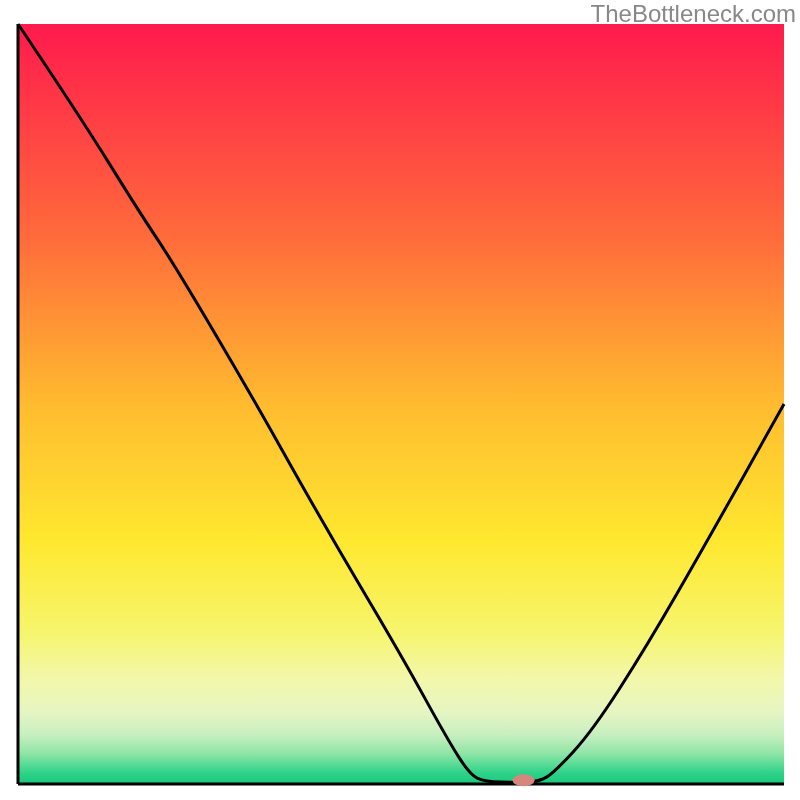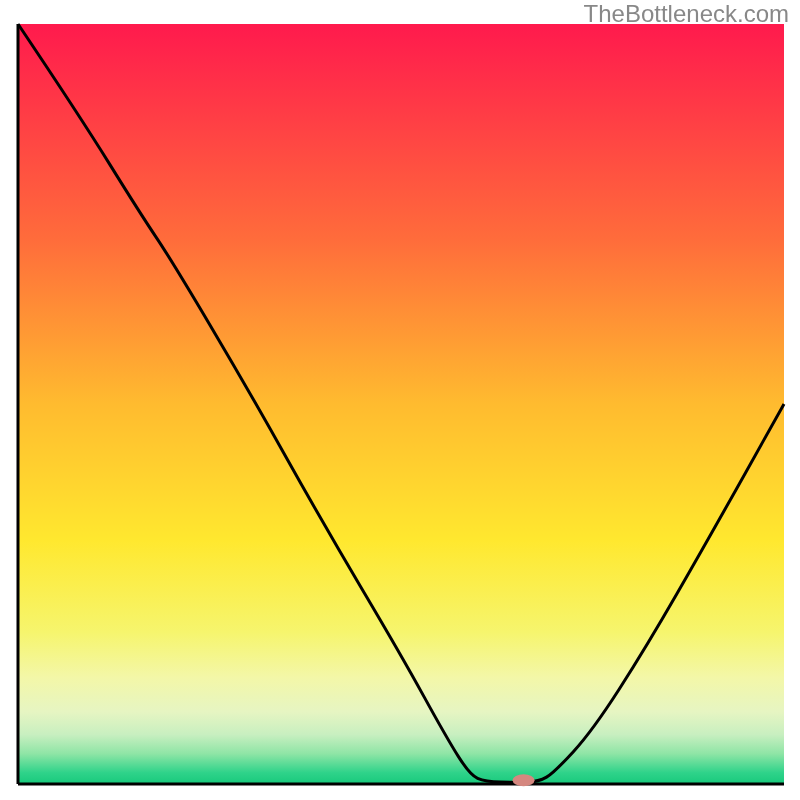--- a/index.html
+++ b/index.html
@@ -11,21 +11,21 @@
     font-family: Arial, Helvetica, sans-serif;
   }
   .chart-container {
     position: relative;
     width: 800px;
     height: 800px;
   }
   .watermark {
     position: absolute;
     top: 0px;
-    right: 11px;
+    right: 4px;
     font-size: 24px;
     font-weight: 400;
     color: #888888;
     font-family: Arial, sans-serif;
     z-index: 10;
     letter-spacing: 0px;
   }
   svg {
     display: block;
   }

